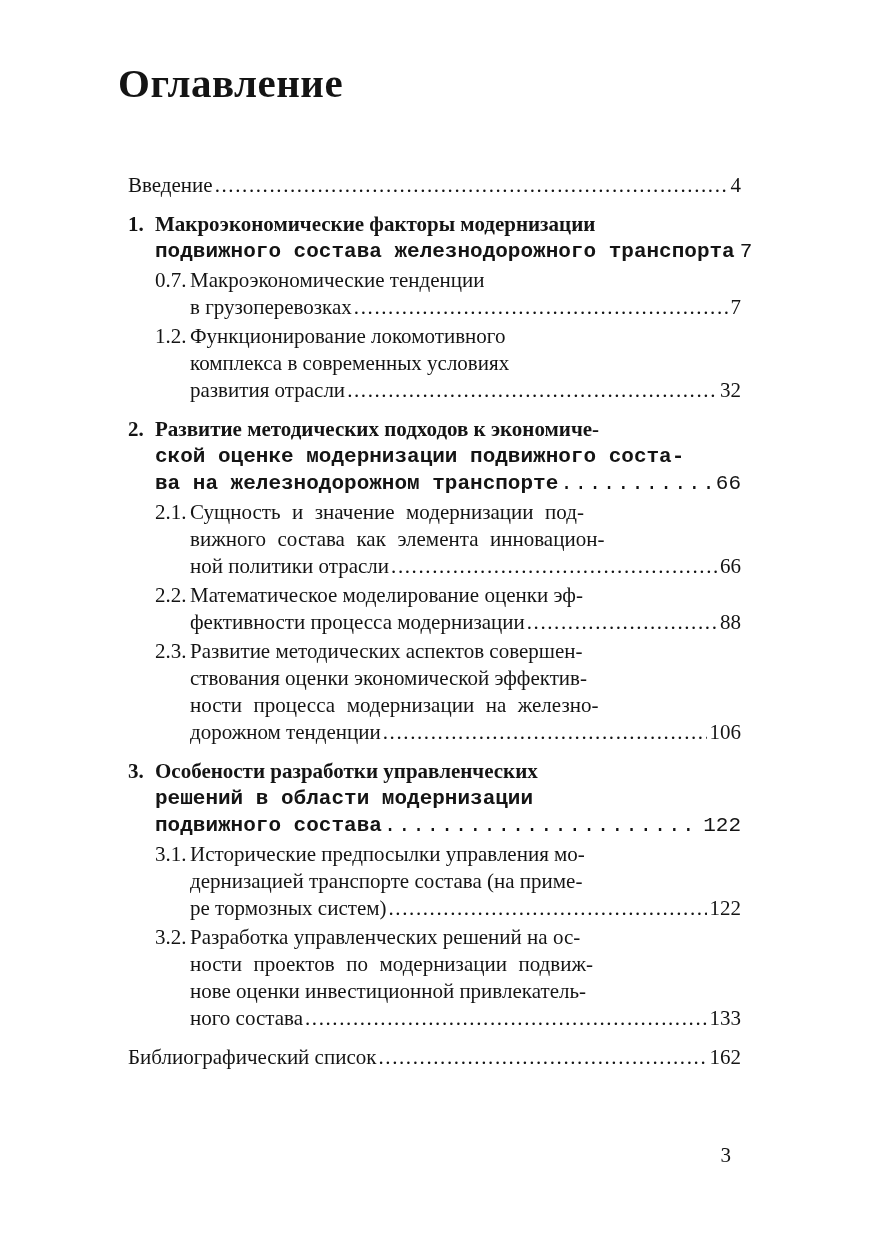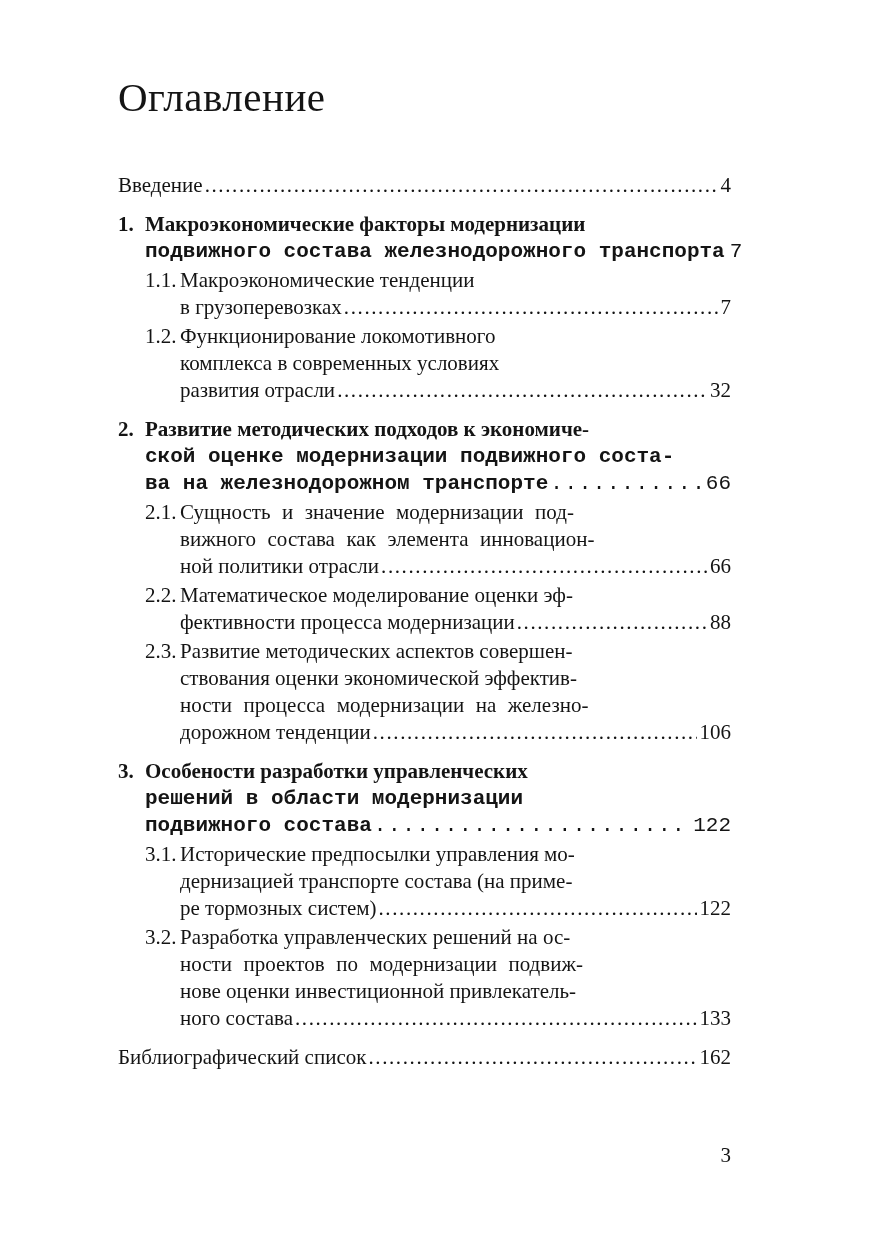--- a/index.html
+++ b/index.html
@@ -8,30 +8,30 @@
     width: 875px; height: 1241px;
     position: relative;
     font-family: "Liberation Serif", "DejaVu Serif", serif;
     color: #141414;
     overflow: hidden;
   }
   .page { position: absolute; inset: 0; background: #ffffff; }
 
   .title {
     position: absolute;
-    left: 118px; top: 74px;
+    left: 118px; top: 60px;
     font-size: 41px;
-    font-weight: 400;
+    font-weight: 700;
     line-height: 46px;
     letter-spacing: 0.5px;
   }
 
   .toc {
     position: absolute;
-    left: 118px; top: 172px;
+    left: 128px; top: 172px;
     width: 613px;
     font-size: 21px;
     line-height: 27px;
   }
 
   .entry.gap-none  { margin-top: 0; }
   .entry.gap-major { margin-top: 12px; }
   .entry.gap-minor { margin-top: 2px; }
   .entry.bold { font-weight: 700; }
 
@@ -87,21 +87,21 @@
           <span class="txt">Макроэкономические факторы модернизации</span>
         </div>
         <div class="line cont">
           <span class="txt">подвижного состава железнодорожного транспорта</span>
           <span class="leader"></span>
           <span class="pg">7</span>
         </div>
       </div>
       <div class="entry level1 gap-minor">
         <div class="line">
-          <span class="num">1.1.</span>
+          <span class="num">0.7.</span>
           <span class="txt">Макроэкономические тенденции</span>
         </div>
         <div class="line cont">
           <span class="txt">в грузоперевозках</span>
           <span class="leader"></span>
           <span class="pg">7</span>
         </div>
       </div>
       <div class="entry level1 gap-minor">
         <div class="line">

